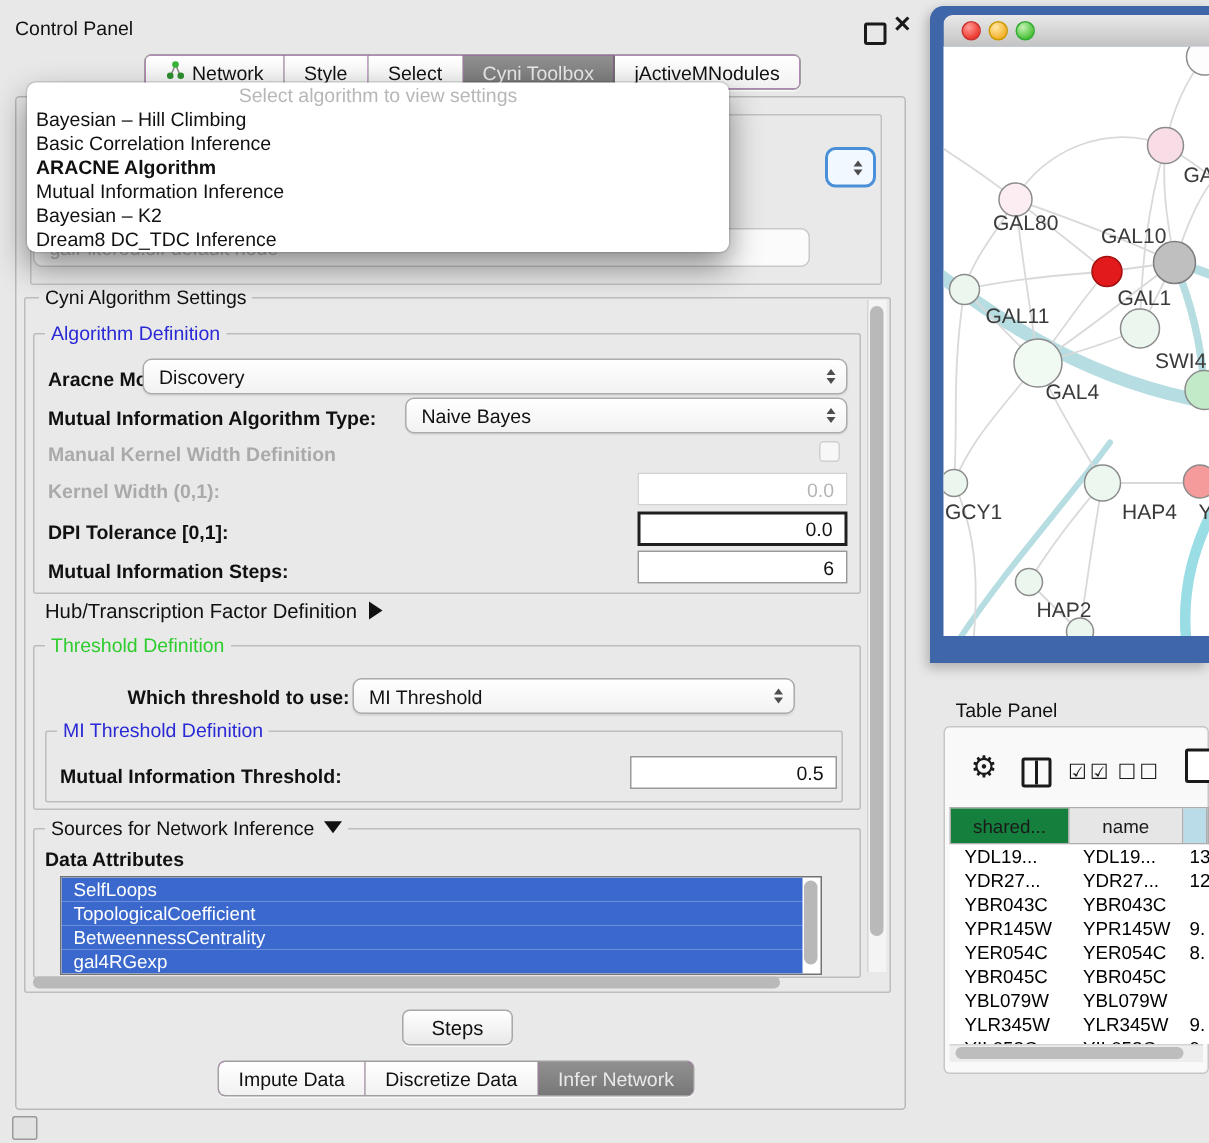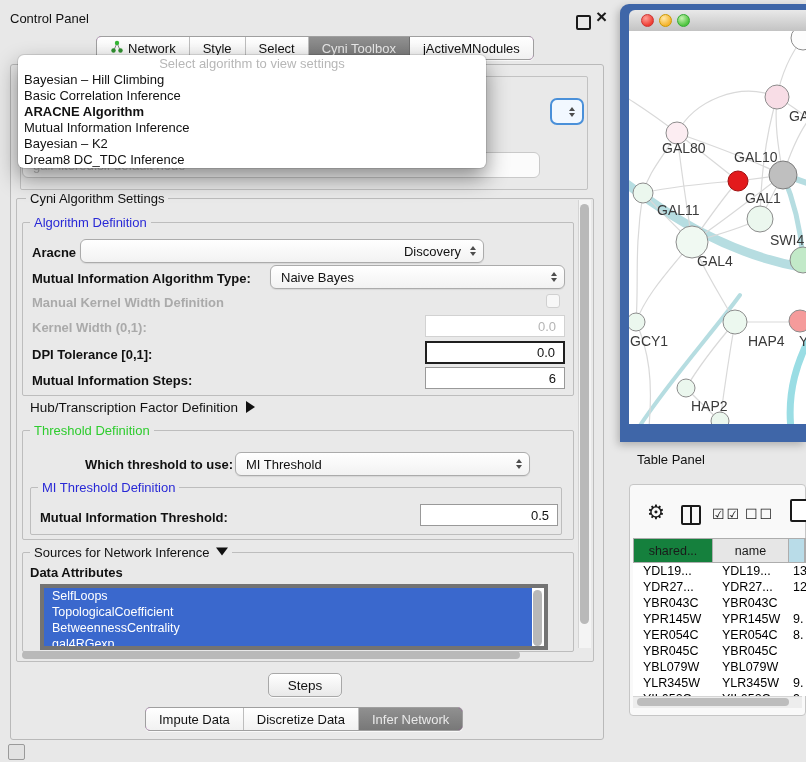--- a/index.html
+++ b/index.html
@@ -43,39 +43,39 @@
   .algo-item.bold{font-weight:bold;}
   #bg-group{left:20px;top:76px;width:566px;height:112px;border:1px solid #c2c2c2;border-radius:2px;z-index:1;}
   #blue-frag{left:550px;top:98px;width:34px;height:27px;border:2.5px solid #4a90d9;border-radius:7px;background:#f2f8ff;z-index:5;box-sizing:border-box;}
   #gal-combo{left:22px;top:152px;width:518px;height:26px;border:1px solid #c9c9c9;border-radius:6px;background:#fbfbfb;font-size:13px;color:#bdbdbd;display:flex;align-items:center;padding-left:10px;box-sizing:border-box;z-index:2;}
   
   #settings-group{left:16px;top:198px;width:576px;height:462px;}
   #ad-group{left:22px;top:222px;width:550px;height:172px;}
   #th-group{left:22px;top:430px;width:550px;height:108px;}
   #mith-group{left:30px;top:487px;width:530px;height:46px;}
   #src-group{left:22px;top:552px;width:550px;height:98px;}
-  #attr-list{left:40px;top:584px;width:508px;height:66px;background:#fff;border:4px solid #737373;box-sizing:border-box;overflow:hidden;}
+  #attr-list{left:40px;top:584px;width:508px;height:66px;background:#fff;border:1px solid #737373;box-sizing:border-box;overflow:hidden;}
   .attr-item{height:16px;line-height:16px;font-size:12.5px;color:#fff;background:#3a68cd;padding-left:8px;margin-right:12px;white-space:nowrap;}
   #attr-sb{right:2px;top:2px;width:9px;height:60px;}
   #attr-sb .thumb{width:9px;height:56px;border-radius:5px;background:#b8b8b8;}
   #v-scrollbar{left:578px;top:200px;width:13px;height:448px;background:#f4f4f4;border-left:1px solid #d4d4d4;box-sizing:border-box;}
   #v-thumb{left:580px;top:204px;width:9px;height:420px;border-radius:5px;background:#b9b9b9;}
   #h-thumb{left:22px;top:651px;width:498px;height:8px;border-radius:4px;background:#b9b9b9;}
   #apply-btn{left:268px;top:673px;width:72px;height:22px;border:1px solid #a8a8a8;border-radius:5px;background:linear-gradient(#ffffff,#e9e9e9);font-size:13.5px;color:#111;display:flex;align-items:center;justify-content:center;box-shadow:0 1px 0 rgba(255,255,255,.8);}
   #mini-icon{left:8px;top:744px;width:15px;height:14px;border:1px solid #9a9a9a;background:#e2e2e2;border-radius:2px;}
   
   #net-frame{left:620px;top:4px;width:186px;height:438px;background:#3f66a8;border-top-left-radius:9px;box-shadow:-2px 3px 8px rgba(0,0,0,.25);}
   #net-titlebar{left:629px;top:10px;width:177px;height:21px;background:linear-gradient(#e9e9e9,#c3c3c3);border-top-left-radius:6px;border-bottom:1px solid #999;}
   .light{position:absolute;top:14px;width:13px;height:13px;border-radius:50%;box-sizing:border-box;}
   #light-red{left:641px;background:radial-gradient(circle at 35% 30%,#ff9d96,#ee3d32 70%);border:1px solid #c33;}
   #light-yellow{left:659px;background:radial-gradient(circle at 35% 30%,#ffe9a8,#f5b32c 70%);border:1px solid #c90;}
   #light-green{left:677px;background:radial-gradient(circle at 35% 30%,#c6f2b2,#4fc43f 70%);border:1px solid #3a3;}
   #net-canvas{left:629px;top:31px;width:177px;height:393px;background:#fff;overflow:hidden;}
   
-  #tp-title{left:637px;top:452px;font-size:13px;color:#111;}
+  #tp-title{left:637px;top:466px;font-size:13px;color:#111;}
   #table-panel{left:629px;top:484px;width:177px;height:232px;background:#f9f9f9;border:1px solid #c6c6c6;border-radius:4px;box-sizing:border-box;}
   #tp-gear{left:647px;top:502px;font-size:20px;color:#1a1a1a;line-height:20px;}
   #tp-cols{left:681px;top:505px;width:16px;height:16px;border:2.5px solid #1a1a1a;border-radius:2px;}
   #tp-cols i{position:absolute;left:6.5px;top:0;width:2.5px;height:16px;background:#1a1a1a;display:block;}
   #tp-checks{left:712px;top:506px;font-size:14px;color:#1a1a1a;letter-spacing:2px;}
   #tp-unchecks{left:745px;top:506px;font-size:14px;color:#1a1a1a;letter-spacing:2px;}
   #tp-file{left:790px;top:499px;width:14px;height:19px;border:2px solid #1a1a1a;border-radius:2px;background:#fff;}
   #tp-header{left:633px;top:538px;width:173px;height:25px;display:flex;font-size:12.5px;color:#1a1a1a;border:1px solid #adadad;box-sizing:border-box;}
   #tp-header .hc{display:flex;align-items:center;justify-content:center;border-right:1px solid #adadad;box-sizing:border-box;height:100%;}
   #tp-rows{left:633px;top:563px;width:173px;height:133px;background:#fff;overflow:hidden;font-size:12.5px;color:#000;}
@@ -143,21 +143,21 @@
     </div>
 </div>
 
 <div class="abs group" id="settings-group"></div>
 <span class="gtitle" style="left:26px;top:198px;">Cyni Algorithm Settings</span>
 
 <div class="abs group" id="ad-group"></div>
 <span class="gtitle blue" style="left:30px;top:222px;">Algorithm Definition</span>
 
 <span class="abs lbl" style="left:32px;top:245px;">Aracne Mode:</span>
-<div class="abs combo" style="left:80px;top:239px;width:404px;height:24px;justify-content:flex-end;">
+<div class="abs combo" style="left:95px;top:239px;width:470px;height:24px;">
   <span>Discovery</span>
   <span class="spin">
       <i class="up"></i>
       <i class="dn"></i>
     </span>
 </div>
 
 <span class="abs lbl" style="left:32px;top:271px;">Mutual Information Algorithm Type:</span>
 <div class="abs combo" style="left:270px;top:265px;width:295px;height:24px;">
   <span>Naive Bayes</span>

